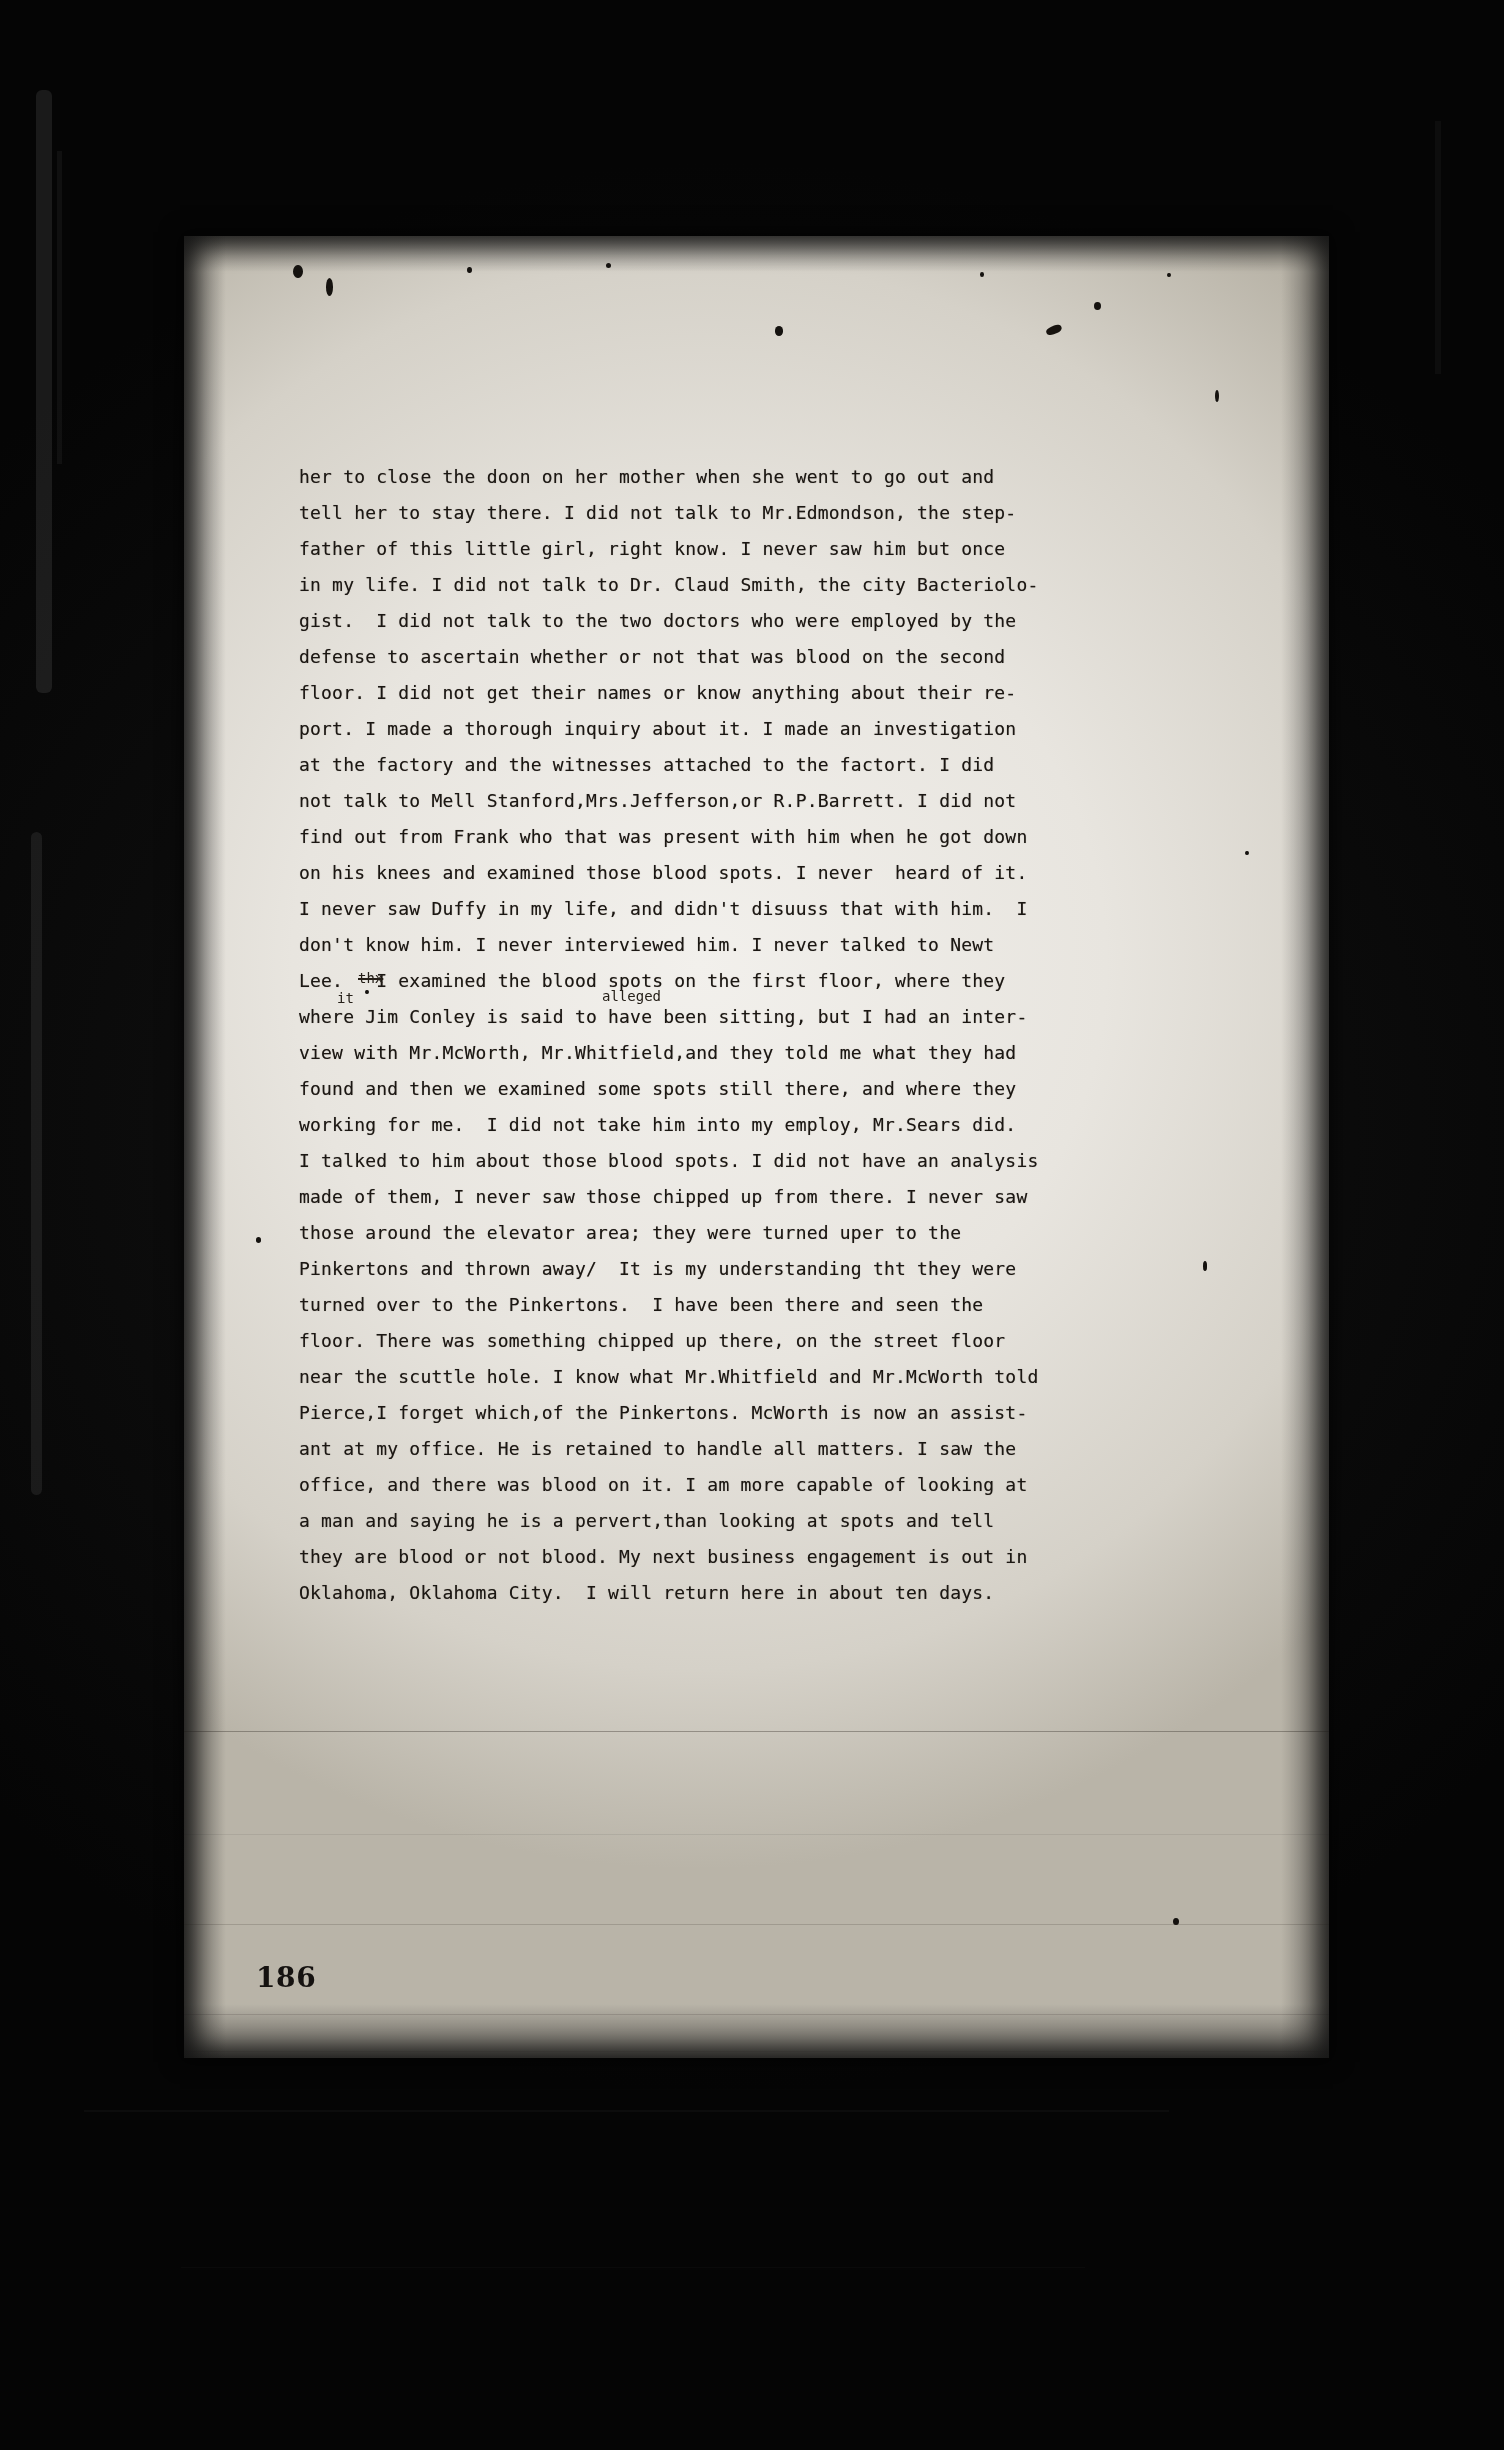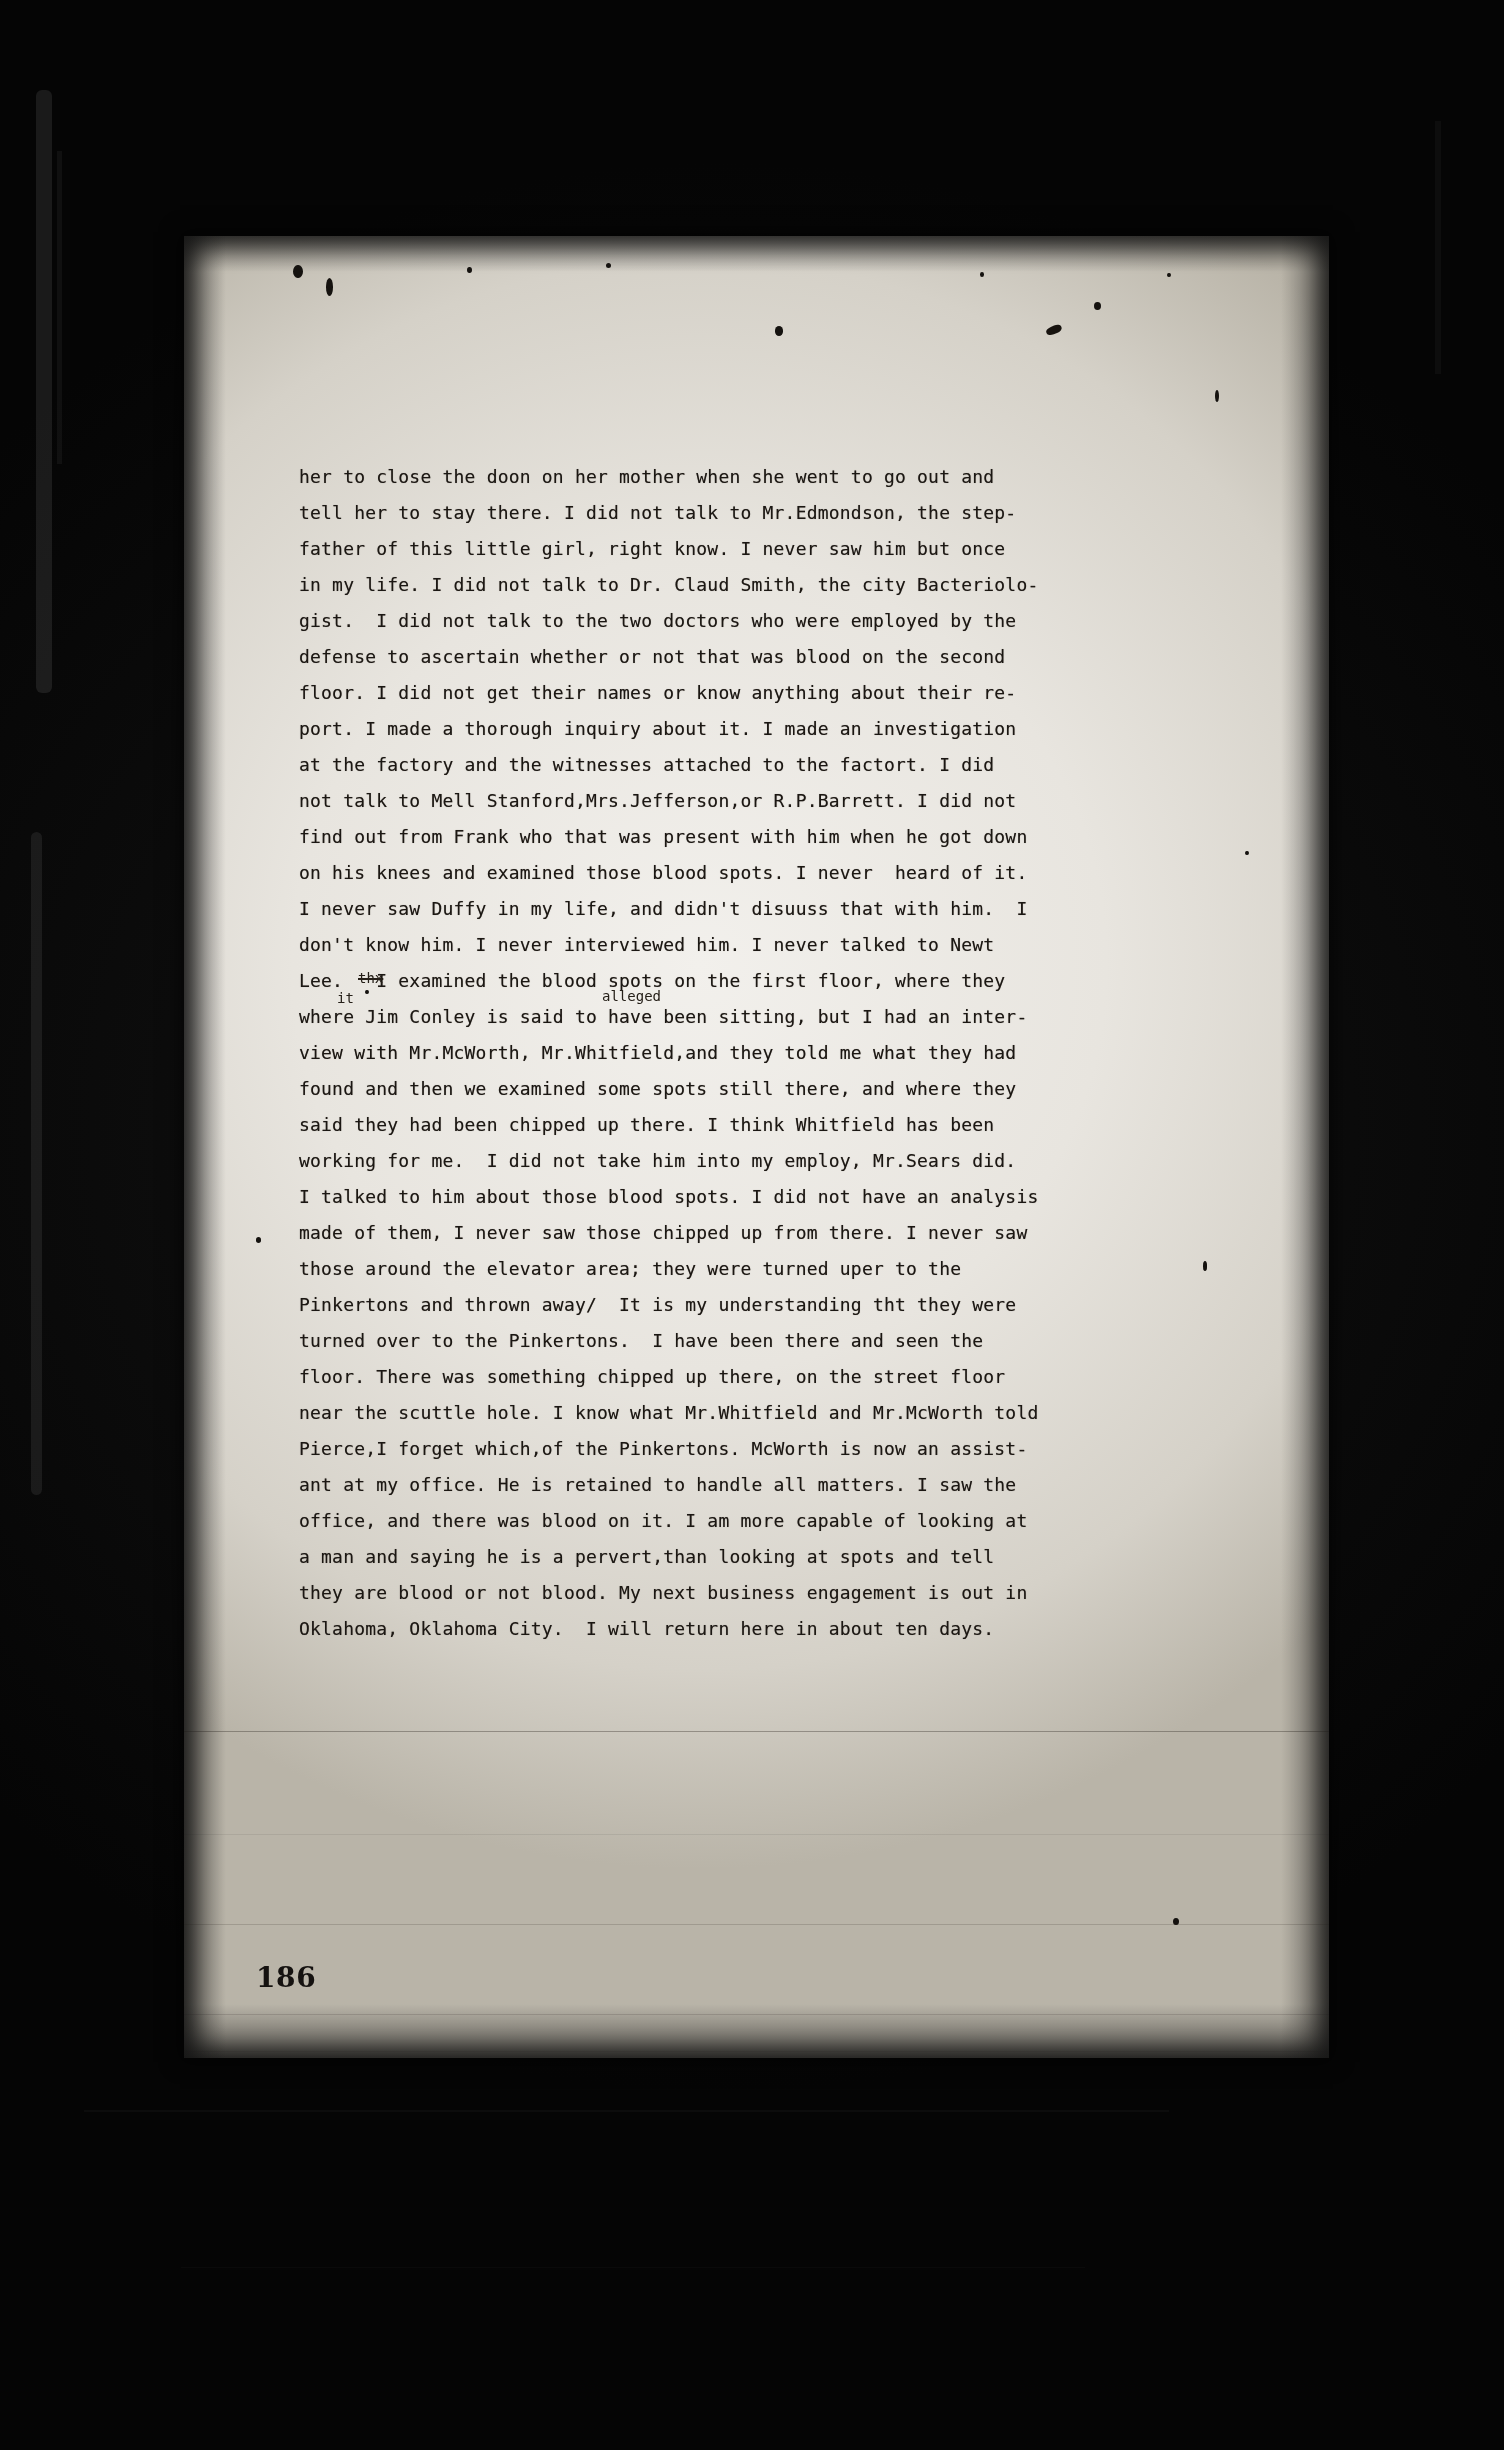--- a/index.html
+++ b/index.html
@@ -208,21 +208,20 @@
       <div class="ln">at the factory and the witnesses attached to the factort. I did</div>
       <div class="ln">not talk to Mell Stanford,Mrs.Jefferson,or R.P.Barrett. I did not</div>
       <div class="ln">find out from Frank who that was present with him when he got down</div>
       <div class="ln">on his knees and examined those blood spots. I never  heard of it.</div>
       <div class="ln">I never saw Duffy in my life, and didn't disuuss that with him.  I</div>
       <div class="ln">don't know him. I never interviewed him. I never talked to Newt</div>
       <div class="ln">Lee.   I examined the blood spots on the first floor, where they</div>
       <div class="ln">where Jim Conley is said to have been sitting, but I had an inter-</div>
       <div class="ln">view with Mr.McWorth, Mr.Whitfield,and they told me what they had</div>
       <div class="ln">found and then we examined some spots still there, and where they</div>
-      <div class="ln">said they had been chipped up there. I think Whitfield has been</div>
       <div class="ln">working for me.  I did not take him into my employ, Mr.Sears did.</div>
       <div class="ln">I talked to him about those blood spots. I did not have an analysis</div>
       <div class="ln">made of them, I never saw those chipped up from there. I never saw</div>
       <div class="ln">those around the elevator area; they were turned uper to the</div>
       <div class="ln">Pinkertons and thrown away/  It is my understanding tht they were</div>
       <div class="ln">turned over to the Pinkertons.  I have been there and seen the</div>
       <div class="ln">floor. There was something chipped up there, on the street floor</div>
       <div class="ln">near the scuttle hole. I know what Mr.Whitfield and Mr.McWorth told</div>
       <div class="ln">Pierce,I forget which,of the Pinkertons. McWorth is now an assist-</div>
       <div class="ln">ant at my office. He is retained to handle all matters. I saw the</div>

